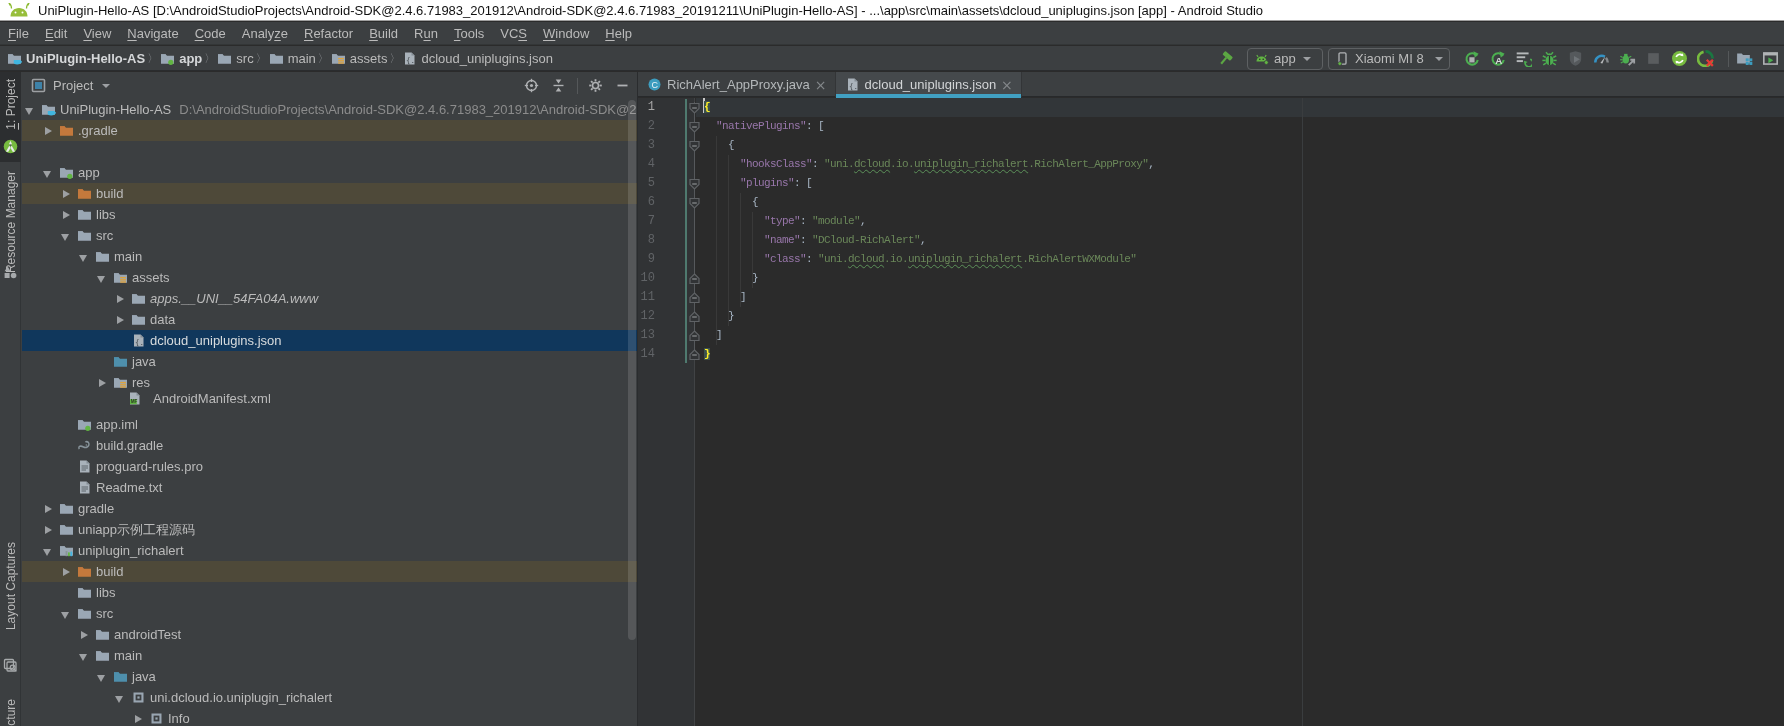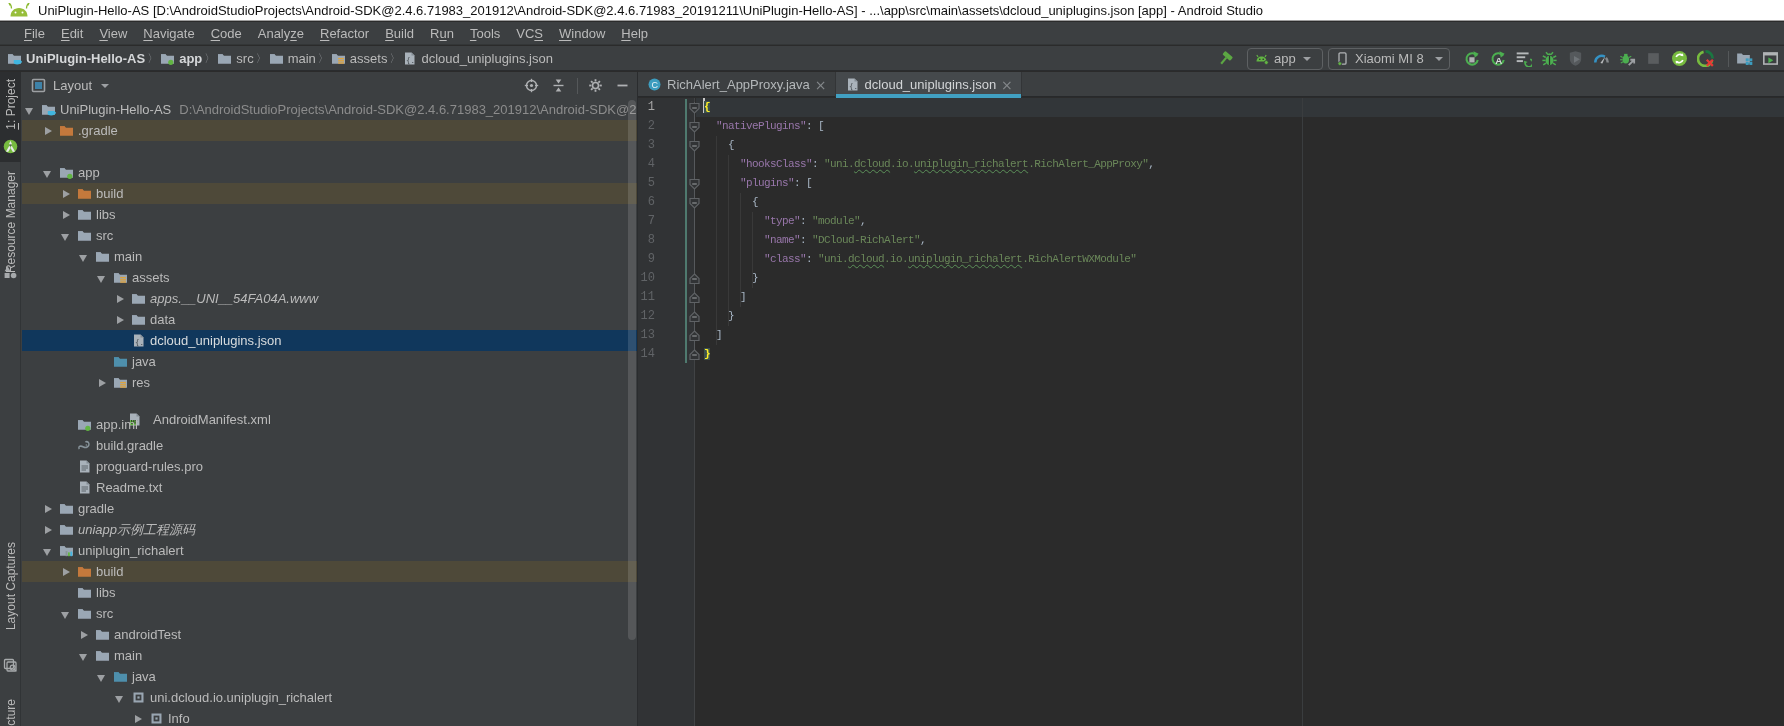--- a/index.html
+++ b/index.html
@@ -8,21 +8,21 @@
   .window { position:absolute; left:0; top:0; width:1784px; height:726px; }
 
   
   .titlebar { position:absolute; left:0; top:0; width:100%; height:21px; background:var(--titlebar-background,#ffffff);
     display:flex; align-items:center; border-bottom:1px solid #9f9f9f; }
   .titlebar .app-icon { margin-left:8px; width:22px; height:14px; }
   .titlebar .title-text { margin-left:8px; font-size:13px; color:#111111; white-space:nowrap; letter-spacing:0px; }
 
   
   .menubar { position:absolute; left:0; top:22px; width:100%; height:23px; background:var(--bars-background,#3c3f41);
-    display:flex; align-items:center; border-bottom:1px solid #333637;padding-left:16px; }
+    display:flex; align-items:center; border-bottom:1px solid #333637; }
   .menu-item { padding:0 8px; font-size:13px; color:#bbbbbb; height:23px; line-height:23px; cursor:default; }
   .menu-item u { text-decoration:underline; text-underline-offset:2px; }
 
   
   .navbar { position:absolute; left:0; top:46px; width:100%; height:25px; background:var(--bars-background,#3c3f41);
     border-bottom:1px solid #2a2c2e; }
   .crumbs { position:absolute; left:7px; top:0; height:25px; display:flex; align-items:center; }
   .crumb { display:flex; align-items:center; font-size:13px; color:#bbbbbb; }
   .crumb.bold { font-weight:bold; color:#d5d7d9; }
   .crumb .ci { width:16px; height:16px; margin-right:3px; position:relative; top:0px; }
@@ -397,21 +397,21 @@
         </div>
         <div class="vtext" style="top: 627px;">Structure</div>
       </div>
 
     <div class="project">
       <div class="panel-header">
         <svg class="ph-icon" viewBox="0 0 15 15">
           <rect x="1.5" y="1.5" width="12" height="12" rx="1" fill="none" stroke="#9da0a3" stroke-width="1.6"></rect>
           <rect x="4" y="4" width="7" height="7" fill="#3e82a8"></rect>
         </svg>
-        <span class="ph-title">Layout</span>
+        <span class="ph-title">Project</span>
         <span class="ph-arrow"></span>
         <div class="panel-actions">
             <div class="pa">
               <svg class="" viewBox="0 0 15 15" width="15" height="15" style="display:block">
                 <circle cx="7.5" cy="7.5" r="5" fill="none" stroke="#afb1b3" stroke-width="1.4"></circle>
                 <g stroke="#afb1b3" stroke-width="1.4">
                   <line x1="7.5" y1="0.8" x2="7.5" y2="4"></line>
                   <line x1="7.5" y1="11" x2="7.5" y2="14.2"></line>
                   <line x1="0.8" y1="7.5" x2="4" y2="7.5"></line>
                   <line x1="11" y1="7.5" x2="14.2" y2="7.5"></line>
@@ -615,21 +615,21 @@
                 <path d="M1 3.2 h4.5 l1.3 1.6 h-5.8 Z" fill="#9aa7b4"></path>
                 <g stroke="#deA33d" stroke-width="1.4">
                   <line x1="7.2" y1="7.6" x2="13" y2="7.6"></line>
                   <line x1="7.2" y1="9.8" x2="13" y2="9.8"></line>
                   <line x1="7.2" y1="12" x2="13" y2="12"></line>
                 </g>
               </svg>
             </span>
             <span class="tlabel">res</span>
           </div>
-          <div class="trow" style="top: 310px; gap: 7px;">
+          <div class="trow" style="top: 289px; gap: 7px;">
             <span style="width:75px;flex:none"></span>
             <span class="arrow "></span>
             <span class="ticon">
               <svg class="" viewBox="0 0 15 15" width="15" height="15" style="display:block">
                 <path d="M3 1.5 h6.5 L12.5 4.5 v9 H3 Z" fill="#a9b2ba"></path>
                 <path d="M9.5 1.5 L12.5 4.5 h-3 Z" fill="#838c94"></path>
                 <rect x="3" y="8.2" width="6.8" height="5" fill="#62b543"></rect>
                 <text x="3.8" y="12.4" font-size="4.6" fill="#2c3e23" font-weight="bold">MF</text>
               </svg>
             </span>
@@ -694,21 +694,21 @@
             <span style="width:21px;flex:none"></span>
             <span class="arrow closed"></span>
             <span class="ticon">
               <svg class="" viewBox="0 0 15 15" width="15" height="15" style="display:block">
                 <path d="M1 3.2 h4.5 l1.3 1.6 h7.2 v8 H1 Z" fill="#9aa7b4"></path>
                 <path d="M1 3.2 h4.5 l1.3 1.6 h-5.8 Z" fill="#9aa7b4"></path>
               </svg>
             </span>
             <span class="tlabel">gradle</span>
           </div>
-          <div class="trow" style="top: 420px; font-style: italic;">
+          <div class="trow" style="top: 420px;">
             <span style="width:21px;flex:none"></span>
             <span class="arrow closed"></span>
             <span class="ticon">
               <svg class="" viewBox="0 0 15 15" width="15" height="15" style="display:block">
                 <path d="M1 3.2 h4.5 l1.3 1.6 h7.2 v8 H1 Z" fill="#9aa7b4"></path>
                 <path d="M1 3.2 h4.5 l1.3 1.6 h-5.8 Z" fill="#9aa7b4"></path>
               </svg>
             </span>
             <span class="tlabel">uniapp示例工程源码</span>
           </div>

